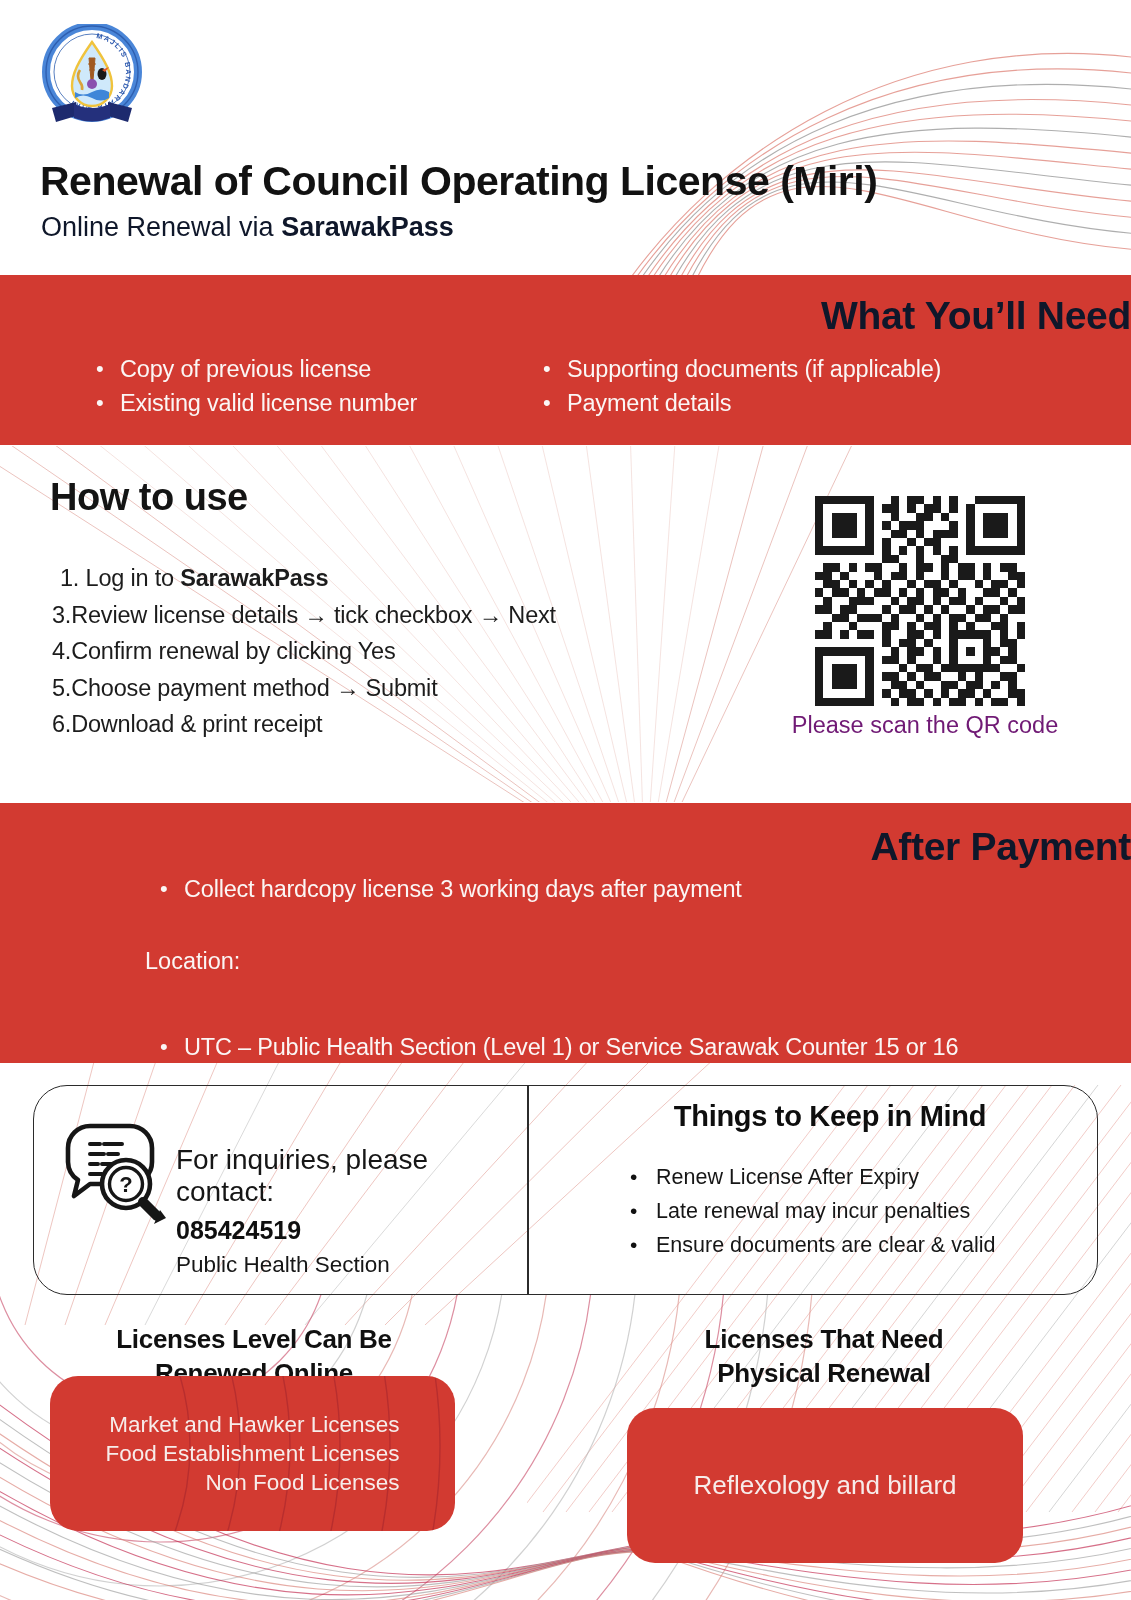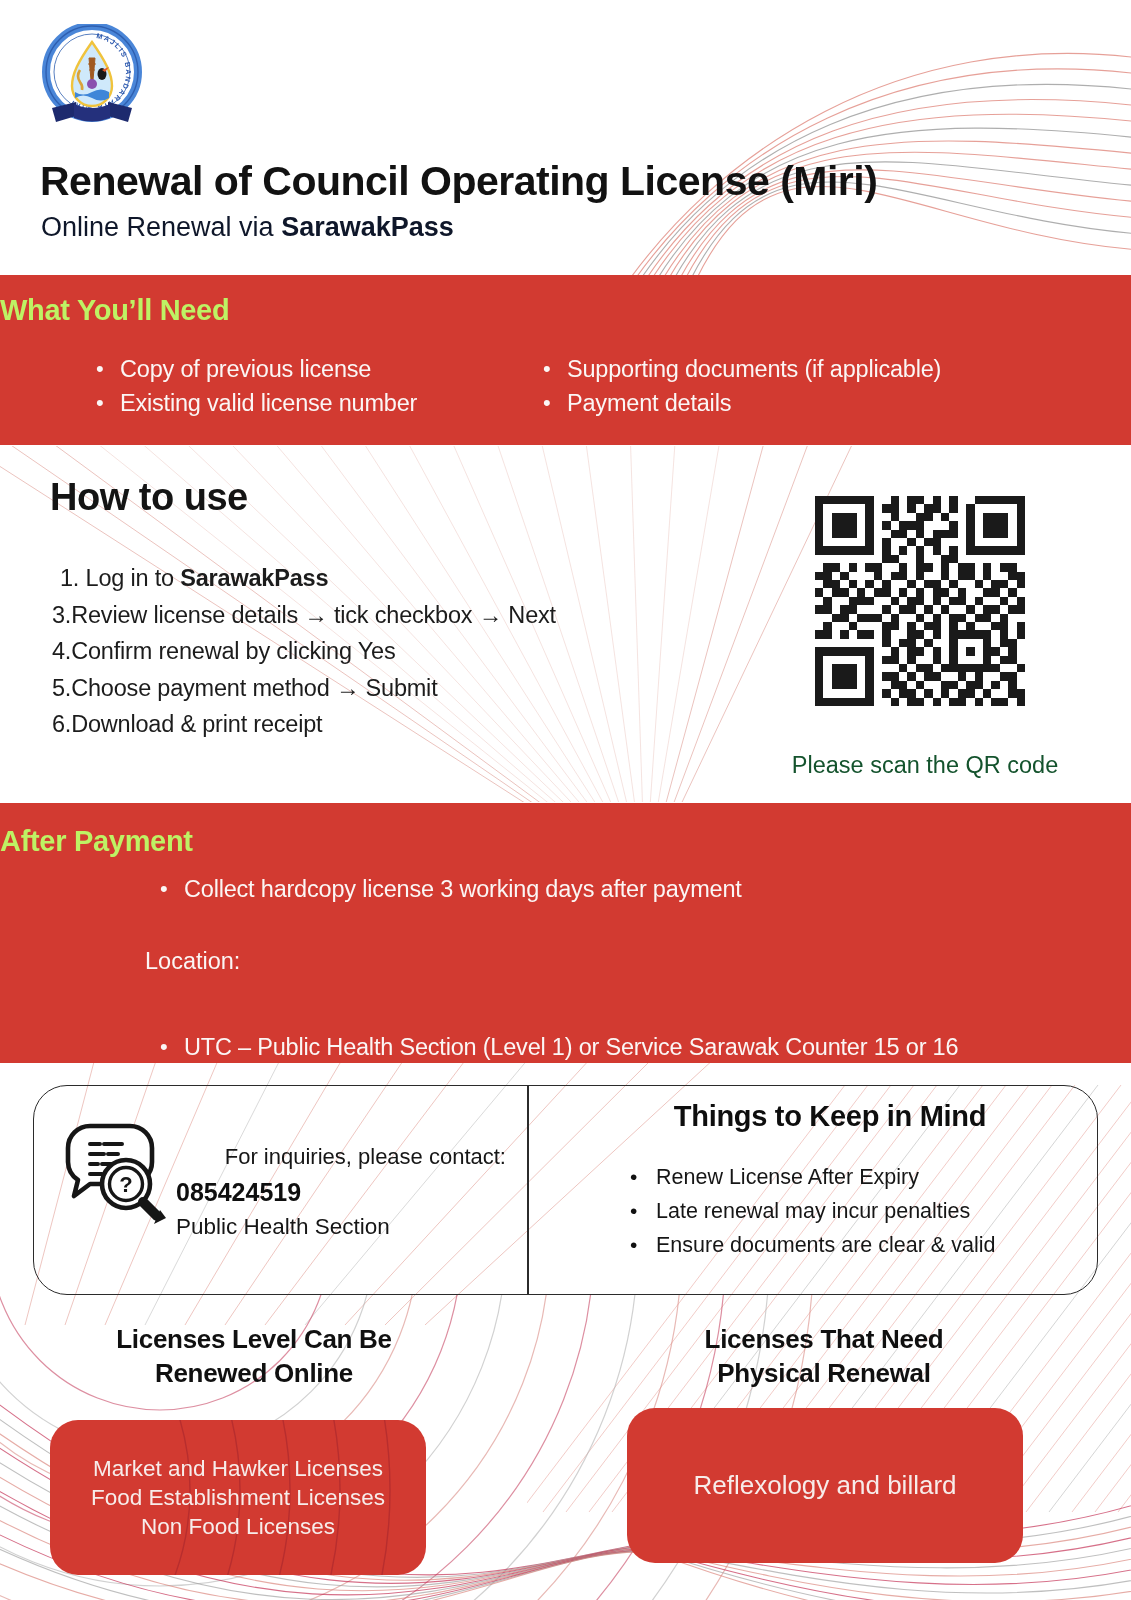--- a/index.html
+++ b/index.html
@@ -11,64 +11,64 @@
   
   #logo{left:42px;top:24px;width:100px;height:112px;}
   #main-title{left:40px;top:158px;width:1060px;font-size:41px;font-weight:800;letter-spacing:-0.5px;color:#121212;}
   #subtitle{left:41px;top:212px;width:900px;font-size:27px;color:#0f172a;}
   #subtitle b{font-weight:700;}
 
   
   .band{left:0;width:1131px;background:var(--red);}
   #band1{top:275px;height:170px;}
   #band2{top:803px;height:260px;}
-  .band-title{text-align:left;font-size:29px;font-weight:800;color:#bef264;letter-spacing:-0.3px;}
+  .band-title{text-align:right;font-size:39px;font-weight:800;color:#0f172a;letter-spacing:-0.3px;}
   #band1 .band-title{margin-top:19px;}
   #band2 .band-title{margin-top:22px;}
   .wbul{list-style:none;margin:0;padding:0;position:absolute;}
   .wbul li{position:relative;padding-left:24px;color:#fbf6f5;font-size:23.5px;line-height:34px;letter-spacing:-0.2px;}
   .wbul li:before{content:"•";position:absolute;left:0;top:0;font-size:22px;}
   #wyn-col1{left:96px;top:352px;}
   #wyn-col2{left:543px;top:352px;}
 
   
   #howto-title{left:50px;top:476px;font-size:38px;font-weight:800;letter-spacing:-0.5px;}
   #howto-steps{left:52px;top:560px;width:720px;list-style:none;margin:0;padding:0;}
   #howto-steps li{font-size:23.5px;line-height:36.5px;color:#1c1c1c;letter-spacing:-0.2px;}
   #howto-steps li:first-child{padding-left:8px;}
   #howto-steps b{font-weight:700;}
 
   
   #qr-box{left:815px;top:496px;width:210px;height:210px;background:#fff;}
-  #qr-caption{left:745px;top:712px;width:360px;text-align:center;font-size:23.5px;color:#14532d;margin-top:40px;}
+  #qr-caption{left:745px;top:712px;width:360px;text-align:center;font-size:23.5px;color:#701a75;}
 
   
   #ap-bullet{left:160px;top:872px;}
   #ap-location-label{left:145px;top:948px;font-size:23.5px;color:#fbf6f5;}
   #ap-location-bullet{left:160px;top:982px;margin-top:48px;}
 
   
   #info-box{left:33px;top:1085px;width:1063px;height:208px;border:1.6px solid #2b2b2b;border-radius:34px;background:transparent;}
   #info-divider{left:527px;top:1085px;width:1.6px;height:209px;background:#2b2b2b;}
   #contact-icon{left:60px;top:1118px;width:112px;height:118px;}
   #contact-text{left:176px;top:1144px;width:330px;}
-  #contact-text .l1{font-size:22px;color:#161616;text-align:right;}
+  #contact-text .l1{font-size:28px;color:#161616;}
   #contact-text .l2{font-size:25px;font-weight:800;margin-top:8px;color:#0f0f0f;}
   #contact-text .l3{font-size:22.5px;margin-top:7px;color:#161616;}
   #things-title{left:560px;top:1100px;width:540px;text-align:center;font-size:29px;font-weight:800;letter-spacing:-0.3px;color:#0e0e0e;}
   #things-list{left:630px;top:1160px;list-style:none;margin:0;padding:0;}
   #things-list li{position:relative;padding-left:26px;font-size:21.5px;line-height:34px;color:#161616;}
   #things-list li:before{content:"•";position:absolute;left:0;top:0;font-size:21px;color:#111;}
 
   
   .col-heading{font-size:26px;font-weight:800;line-height:34px;text-align:center;color:#101010;letter-spacing:-0.3px;}
   #head-online{left:58px;top:1322px;width:392px;}
   #head-physical{left:618px;top:1322px;width:412px;}
   .redbox{background:var(--red);border-radius:28px;display:flex;align-items:center;justify-content:center;text-align:center;color:#f7ecea;overflow:hidden;}
-  #box-online{left:50px;top:1420px;width:376px;height:155px;font-size:22.5px;line-height:29px;}
+  #box-online{left:50px;top:1376px;width:405px;height:155px;font-size:22.5px;line-height:29px;text-align:right;}
   #box-physical{left:627px;top:1408px;width:396px;height:155px;font-size:26px;}
   #box-online svg{position:absolute;left:0;top:0;}
   .redbox .inner{position:relative;z-index:2;}
 
   #page{--red:#d23a31;}
 </style>
 </head>
 <body>
 
 <div id="page">

